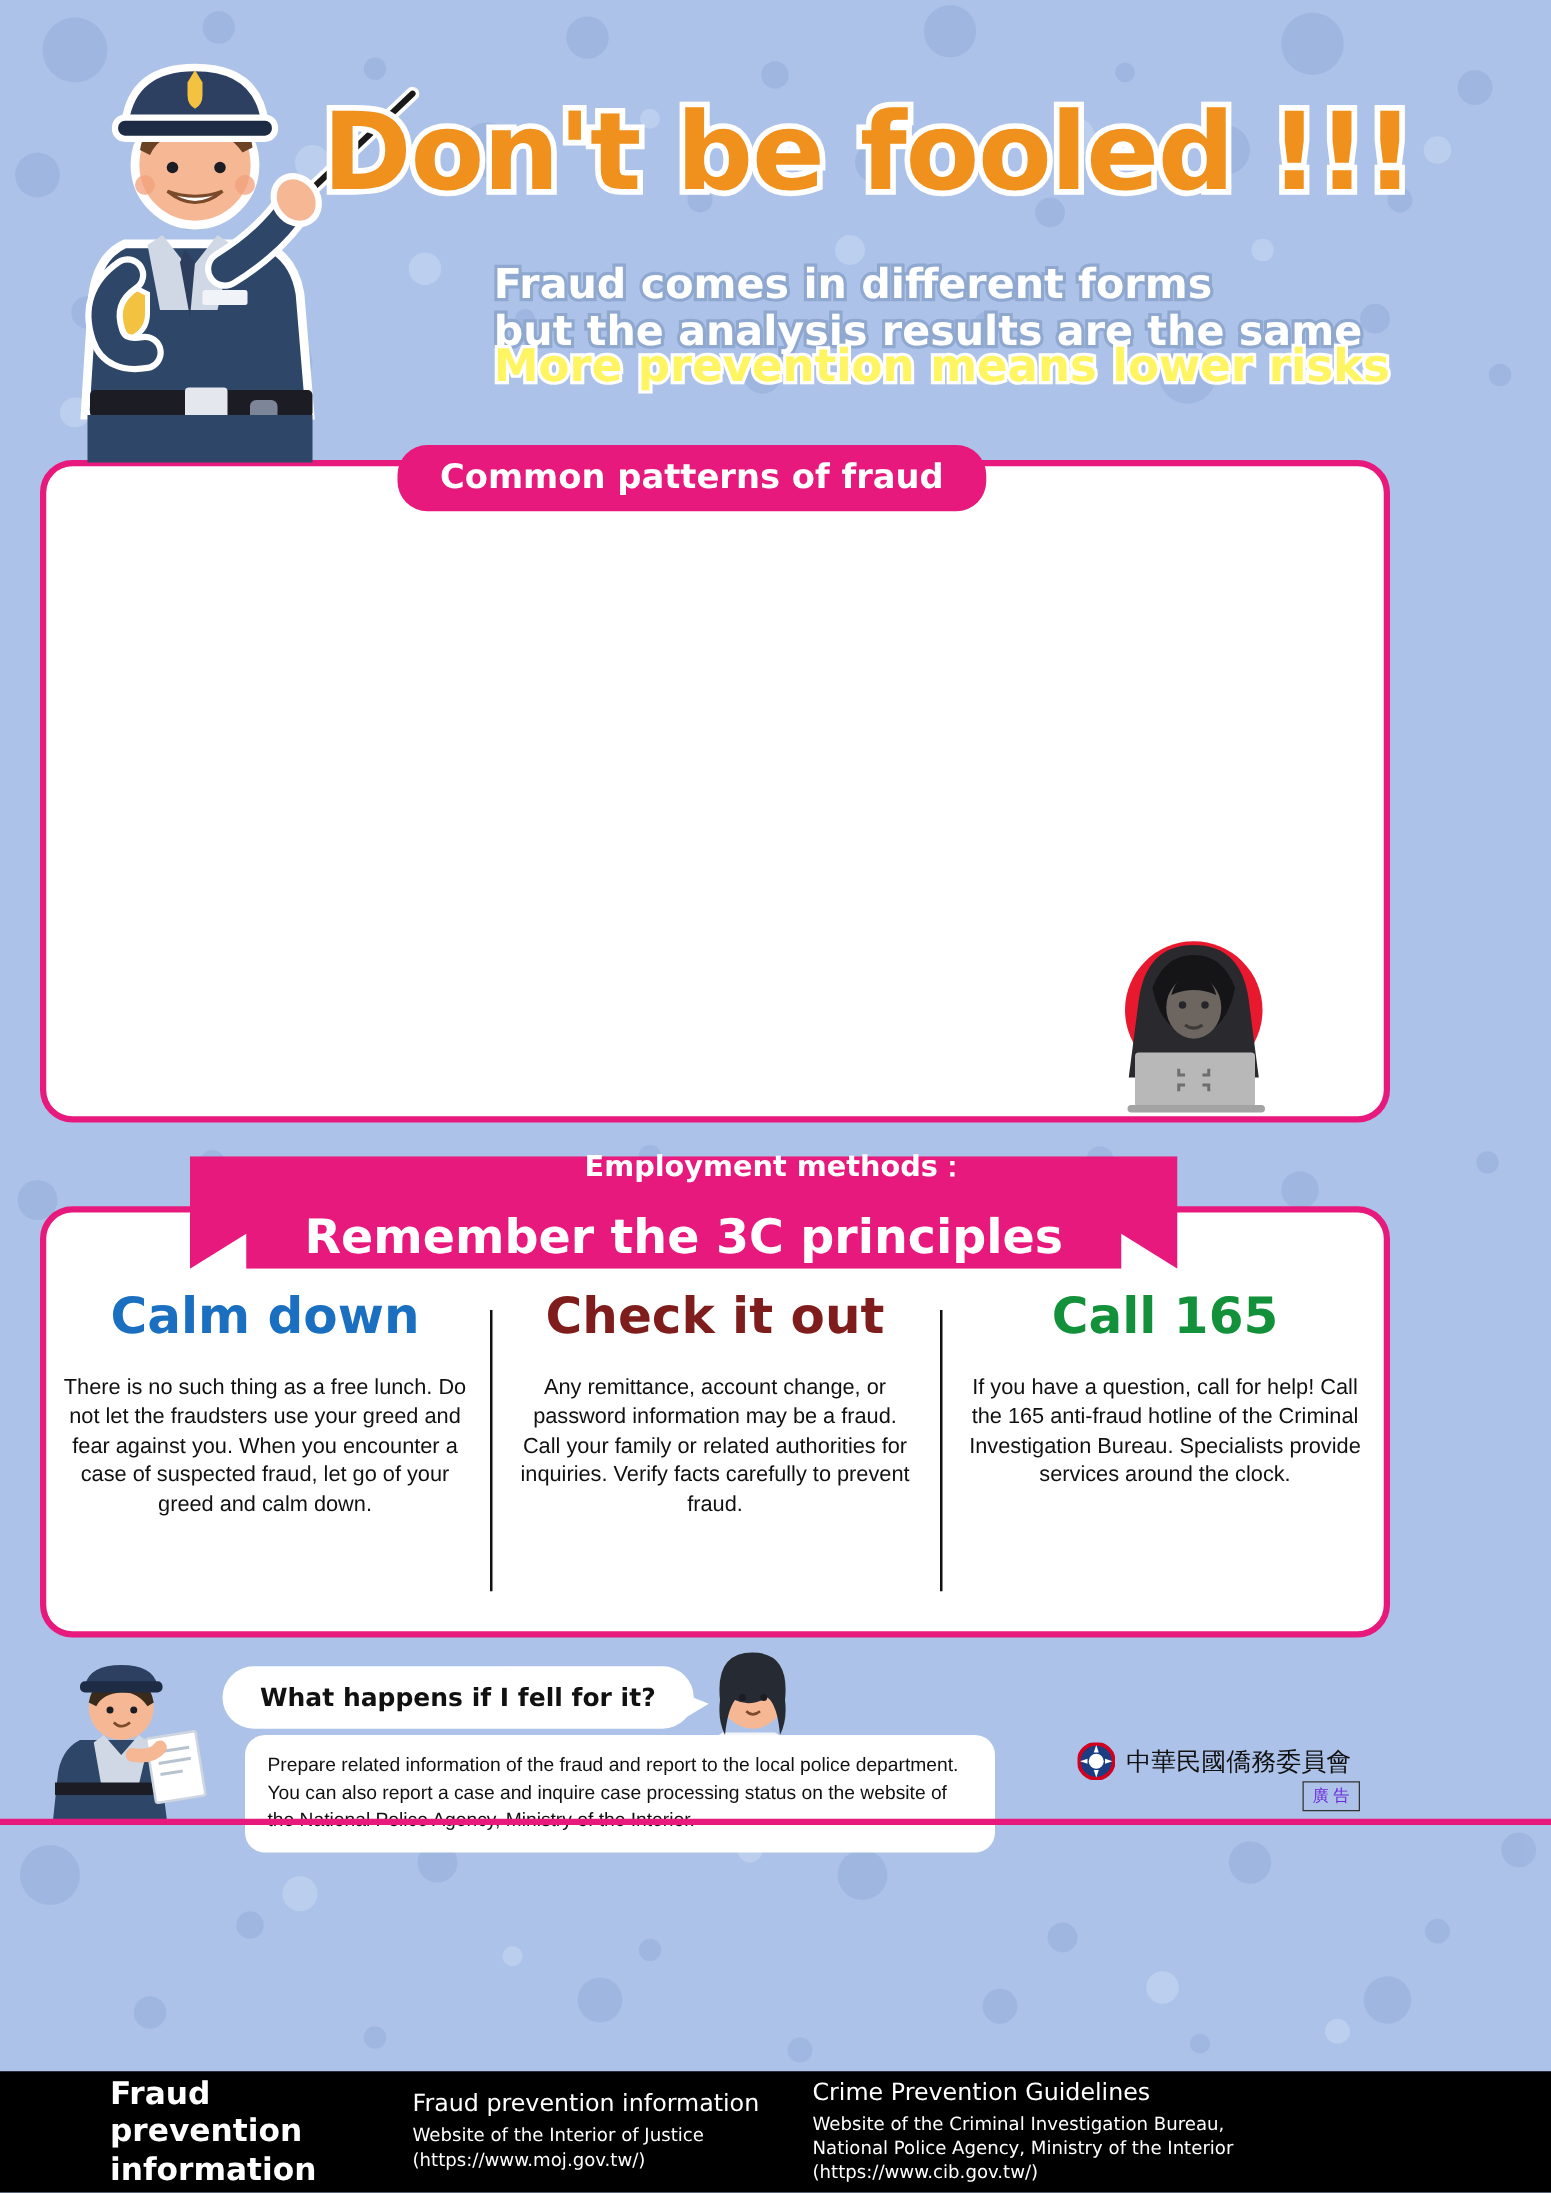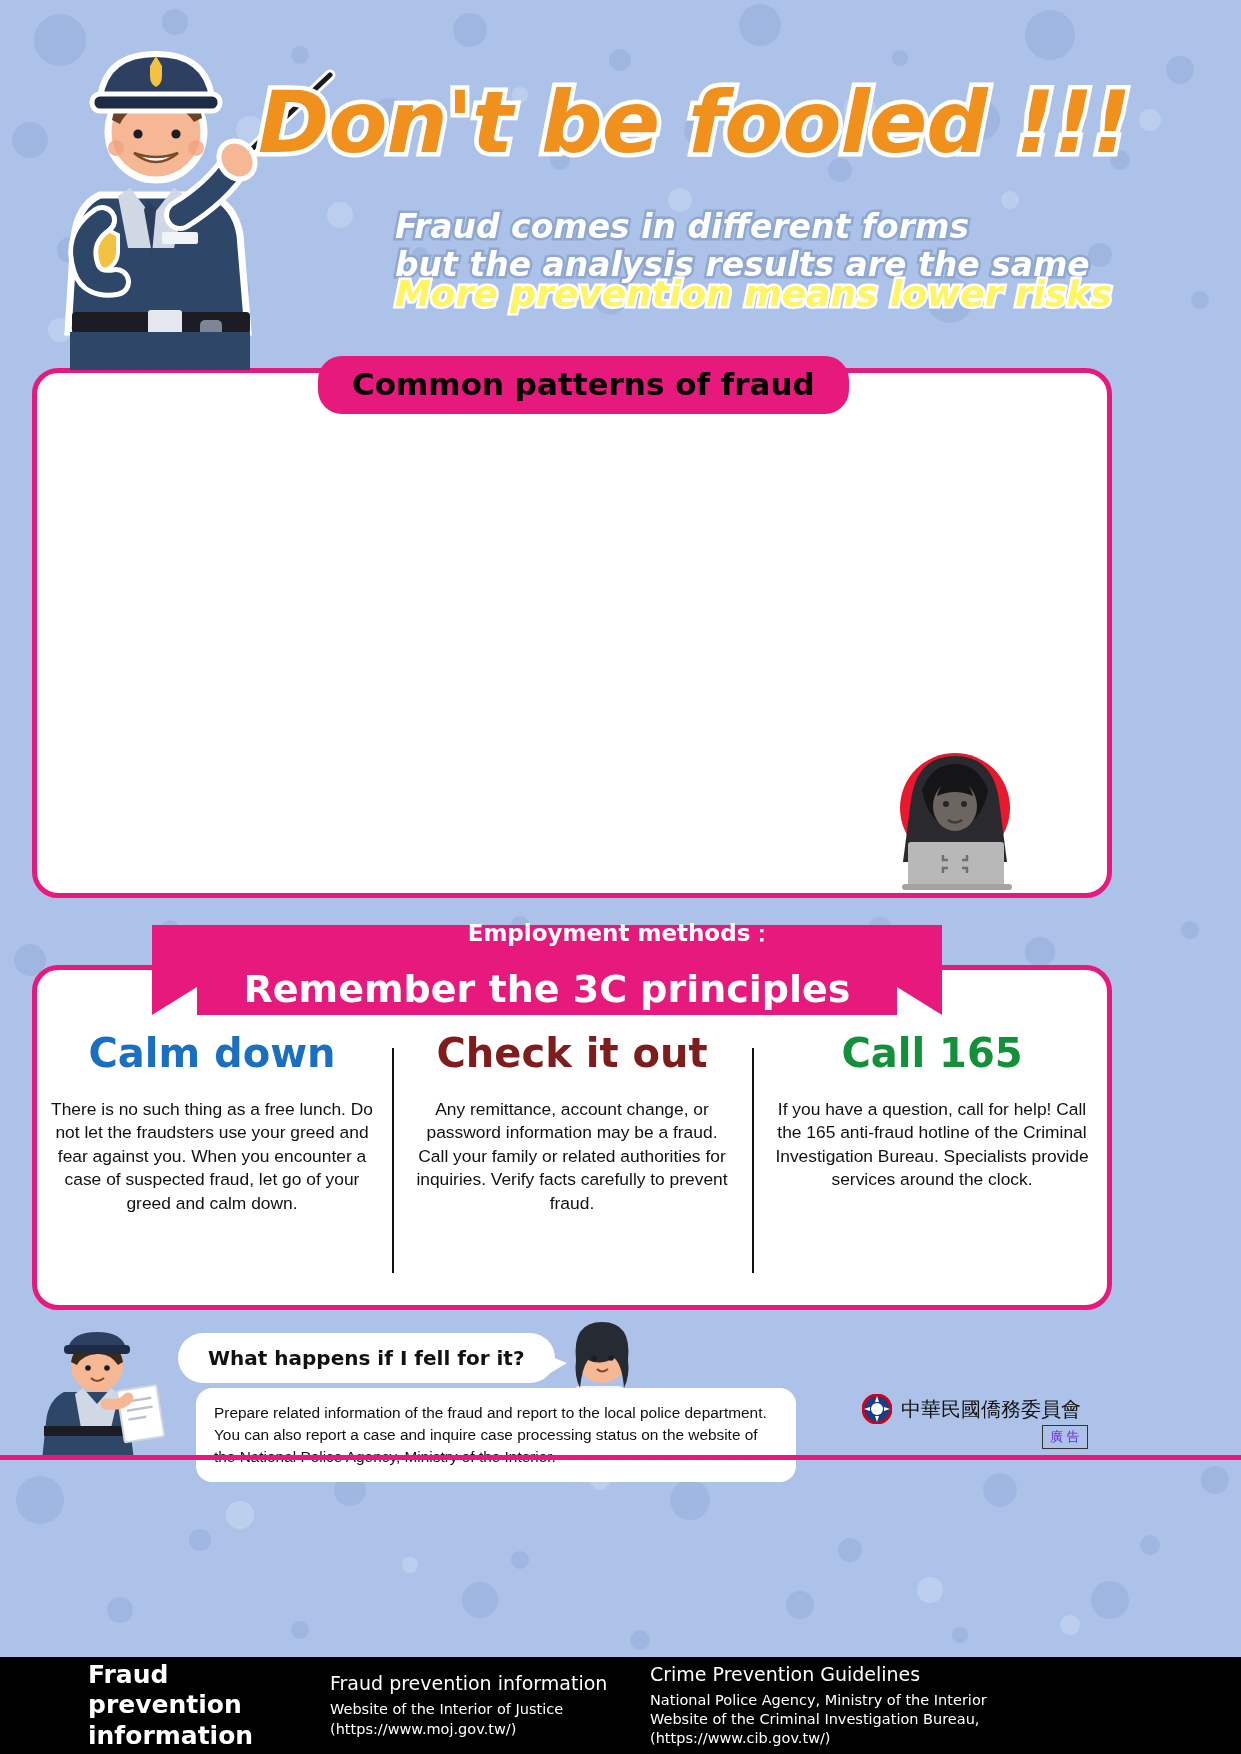--- a/index.html
+++ b/index.html
@@ -8,21 +8,21 @@
     font-family: "Liberation Sans", sans-serif;
     background: #adc2e8;
     position: relative;
     overflow: hidden;
   }
 
   
   #bg-dots { position: absolute; inset: 0; z-index: 0; }
 
   
-  #header { position: absolute; top: 0; left: 0; width: 1122px; height: 370px; z-index: 3; font-style: italic; }
+  #header { position: absolute; top: 0; left: 0; width: 1122px; height: 370px; z-index: 3; }
 
   #title-main {
     position: absolute; left: 258px; top: 72px;
     font-size: 86px; font-weight: bold; letter-spacing: -1px;
     color: #f0901d;
     -webkit-text-stroke: 9px #ffffff;
     paint-order: stroke fill;
     white-space: nowrap;
     font-family: "DejaVu Sans", sans-serif;
   }
@@ -48,22 +48,22 @@
   #officer { position: absolute; left: 30px; top: 20px; width: 320px; height: 350px; }
 
   
   #panel-patterns {
     position: absolute; left: 32px; top: 368px; width: 1080px; height: 530px;
     background: #ffffff; border: 5px solid #e8197d; border-radius: 26px;
     z-index: 2;
   }
   #patterns-title {
     position: absolute; left: 318px; top: 356px; z-index: 5;
-    background: #e8197d; color: #000000;
-    font-size: 31px; font-weight: bold;
+    background: #e8197d; color: #ffffff;
+    font-size: 27px; font-weight: bold;
     padding: 10px 34px 12px; border-radius: 24px;
     font-family: "DejaVu Sans", sans-serif;
     white-space: nowrap;
   }
 
   .prow { position: absolute; display: flex; align-items: flex-start; }
   .pill {
     background: #12903a; color: #fff; border-radius: 26px;
     display: flex; align-items: center; justify-content: center;
     text-align: center; font-size: 15.5px; line-height: 1.28;
@@ -489,17 +489,17 @@
 
 <div id="footer">
   <div id="f-left">Fraud prevention information</div>
   <div id="f-mid" class="f-col">
     <div class="fh">Fraud prevention information</div>
     <div class="fb">Website of the Interior of Justice</div>
     <div class="fb">(https://www.moj.gov.tw/)</div>
   </div>
   <div id="f-right" class="f-col">
     <div class="fh">Crime Prevention Guidelines</div>
+    <div class="fb">Website of the Criminal Investigation Bureau,</div>
     <div class="fb">National Police Agency, Ministry of the Interior</div>
-    <div class="fb">Website of the Criminal Investigation Bureau,</div>
     <div class="fb">(https://www.cib.gov.tw/)</div>
   </div>
 </div>
 
 </body></html>

